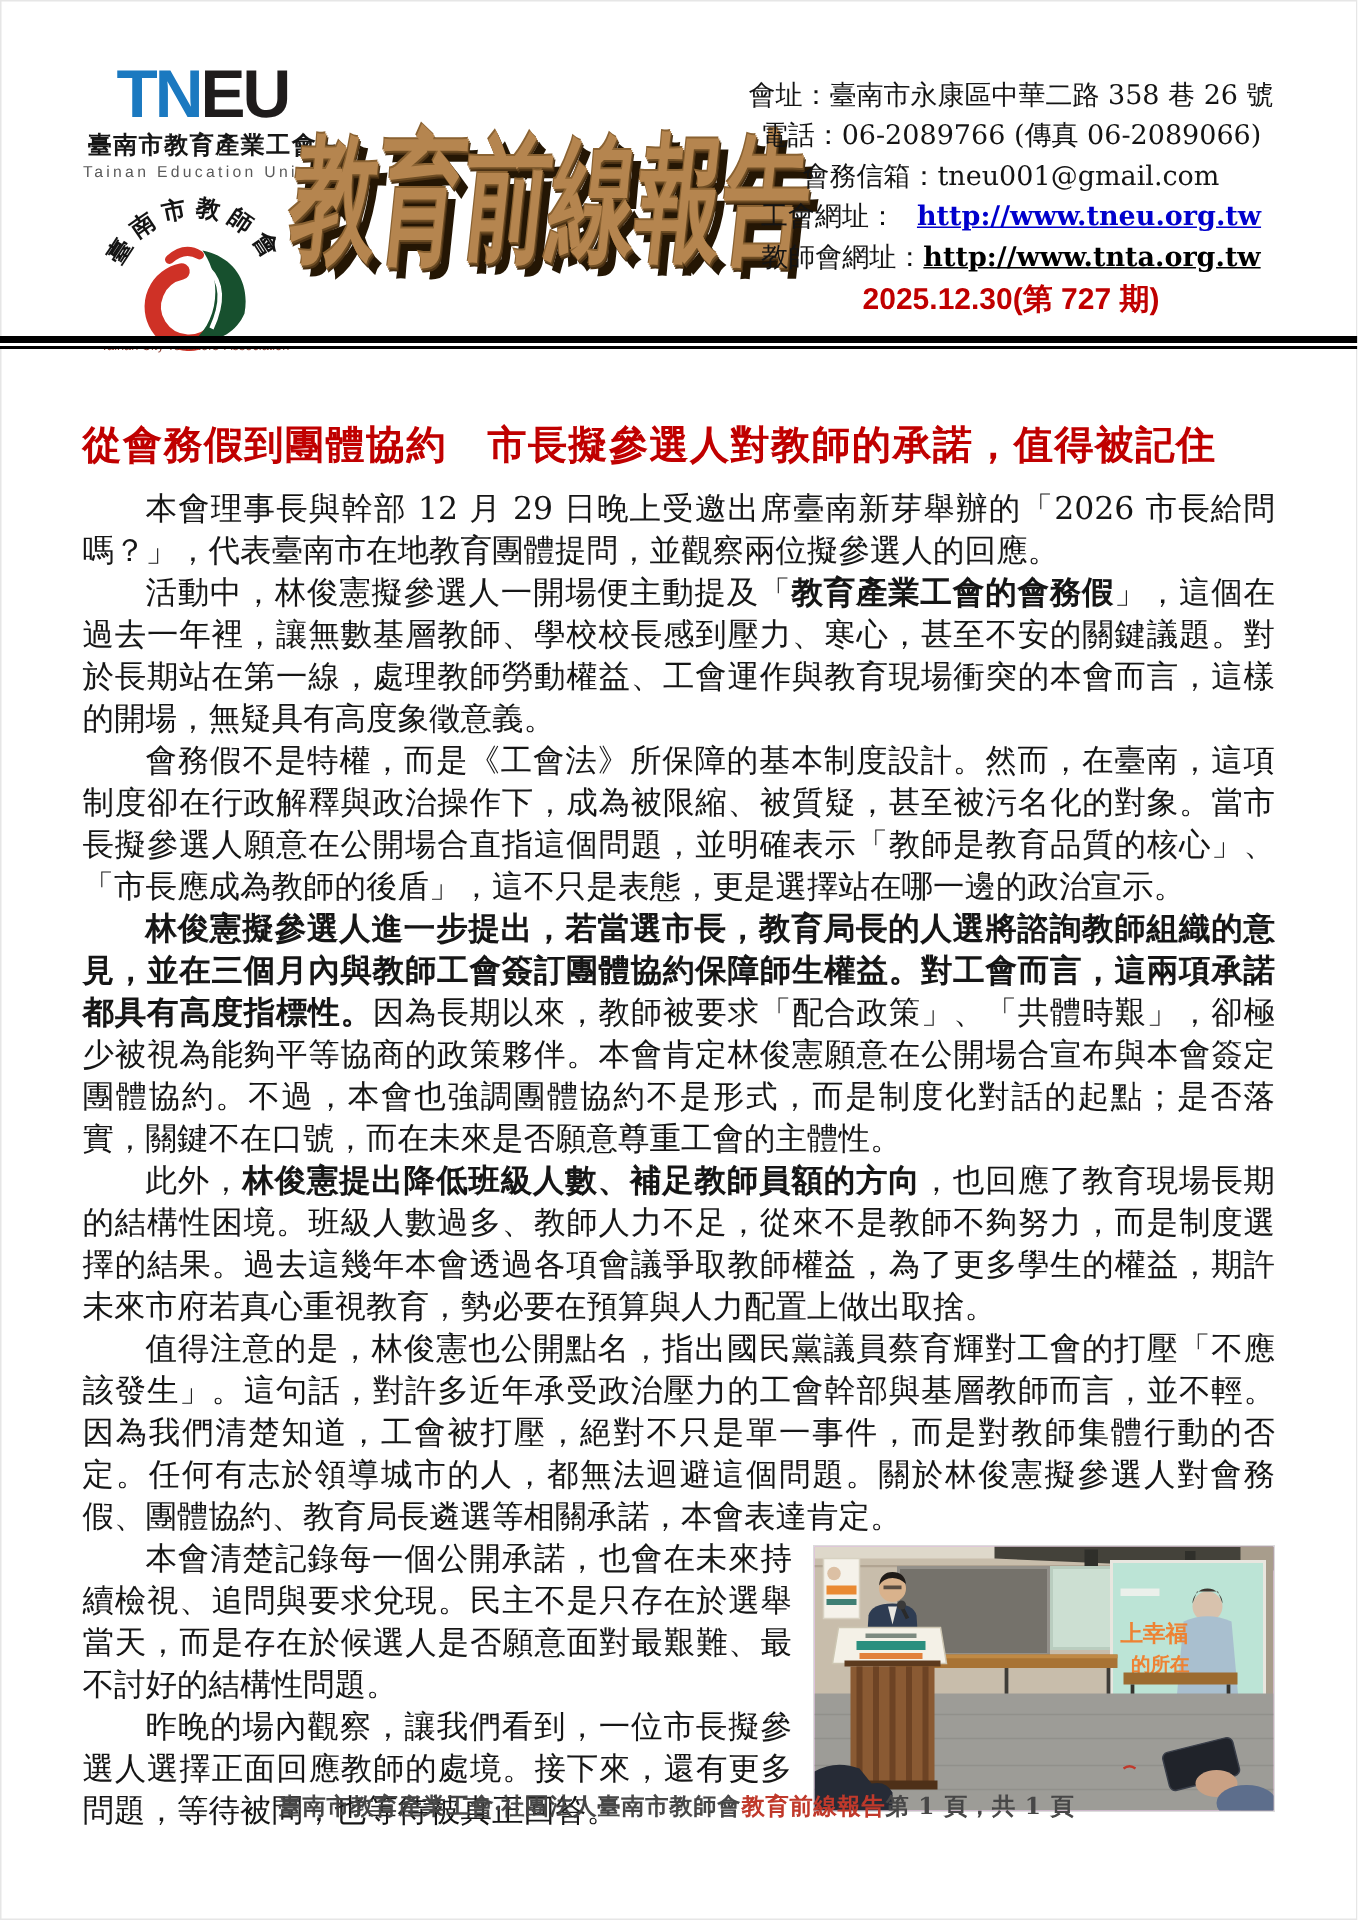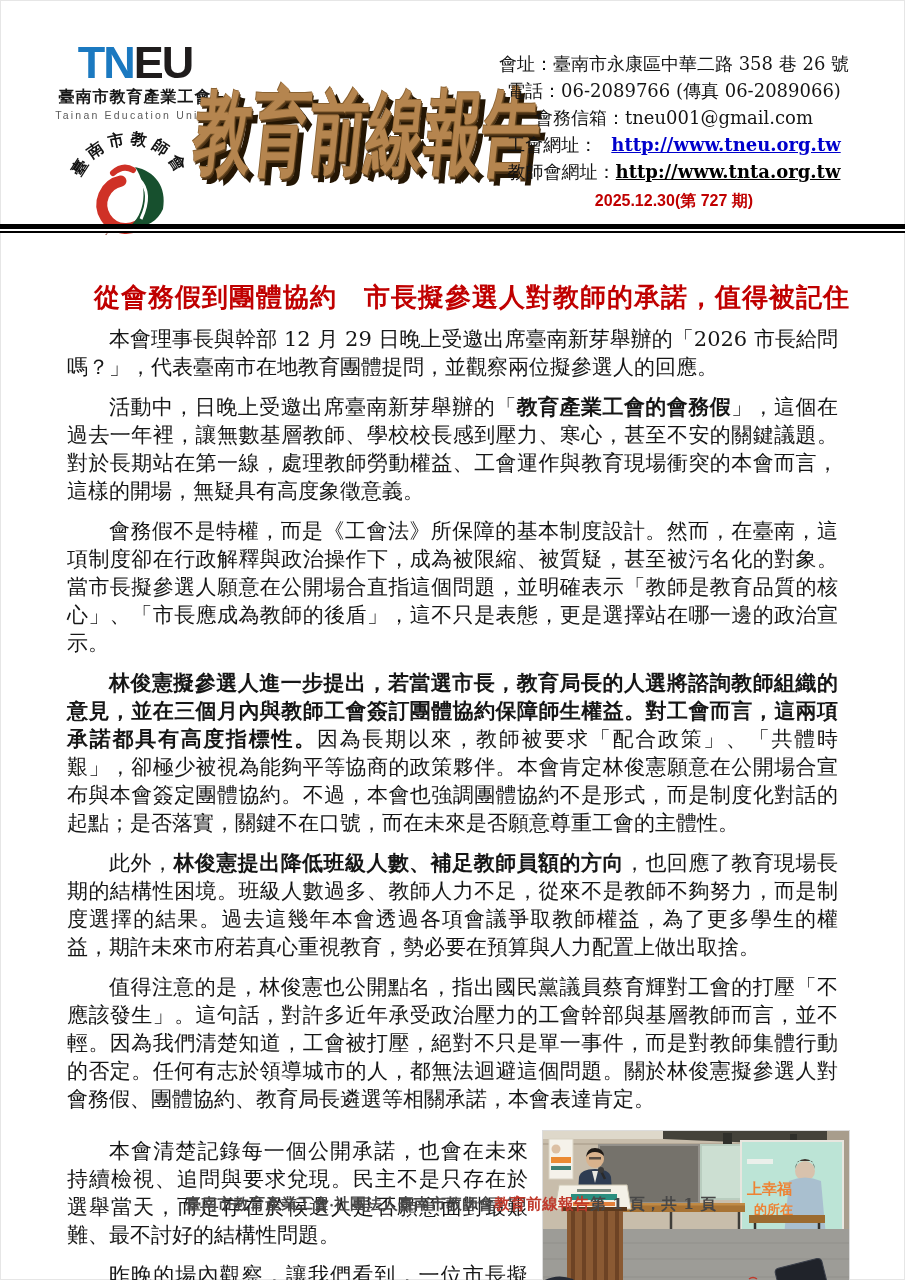--- a/index.html
+++ b/index.html
@@ -31,34 +31,34 @@
   .mt-front { color:#b5854f;
               text-shadow:-1px -1px 0 #8a6232, 1px 1px 0 #6e4d24, 2px 2px 0 #4a3114; }
 
   .contact { position:absolute; right:0; top:8px; width:372px; font-size:18px;
              line-height:27px; color:#141414; }
   .contact-line { white-space:nowrap; }
   .contact a { text-decoration:underline; font-weight:bold; }
   .link-blue { color:#0000cc; margin-left:14px; }
   .link-black { color:#000000; }
   .issue-date { font-family:"Liberation Sans",sans-serif; font-weight:bold;
-                font-size:16px; color:#c00000; margin-top:2px; }
+                font-size:20px; color:#c00000; margin-top:2px; }
 
   
   .rule { position:absolute; top:224px; left:0; width:905px; height:10px;
           background:linear-gradient(#000 0 5px, #fff 5px 7px, #000 7px 9px, transparent 9px); }
 
   
-  .headline { position:absolute; top:240px; left:40px; right:40px; text-align:right;
+  .headline { position:absolute; top:240px; left:40px; right:40px; text-align:left;
               color:#c00000; font-size:26px; font-weight:bold; letter-spacing:1px;
               white-space:nowrap; }
 
   .article { position:absolute; top:283px; left:55px; width:795px;
              font-size:21px; line-height:28px; text-align:justify; color:#161616; }
-  .article p { margin:12px; text-indent:2em; }
+  .article p { margin:0; text-indent:2em; }
   .article .b { font-weight:bold; }
 
   .wrap-section { overflow:hidden; }
   .wrap-section::after { content:""; display:block; clear:both; }
   .event-photo { float:right; width:306px; height:176px; margin:5px 0 4px 14px;
                  border:1px solid #dcdcdc; background:#f0abfc; }
   .event-photo svg { display:block; }
 
   
   .page-footer { position:absolute; top:1192px; left:0; width:902px; text-align:center;
@@ -105,21 +105,21 @@
     </div>
   </header>
 
   <div class="rule"></div>
 
   <main class="article">
     <h1 class="headline" style="position:static;margin:0 0 14px 0;">從會務假到團體協約　市長擬參選人對教師的承諾，值得被記住</h1>
 
     <div>
         <p><span>本會理事長與幹部 12 月 29 日晚上受邀出席臺南新芽舉辦的「2026 市長給問嗎？」，代表臺南市在地教育團體提問，並觀察兩位擬參選人的回應。</span></p>
-        <p><span>活動中，日晚上受邀出席臺南新芽舉辦的「</span><span class="b">教育產業工會的會務假</span><span>」，這個在過去一年裡，讓無數基層教師、學校校長感到壓力、寒心，甚至不安的關鍵議題。對於長期站在第一線，處理教師勞動權益、工會運作與教育現場衝突的本會而言，這樣的開場，無疑具有高度象徵意義。</span></p>
+        <p><span>活動中，林俊憲擬參選人一開場便主動提及「</span><span class="b">教育產業工會的會務假</span><span>」，這個在過去一年裡，讓無數基層教師、學校校長感到壓力、寒心，甚至不安的關鍵議題。對於長期站在第一線，處理教師勞動權益、工會運作與教育現場衝突的本會而言，這樣的開場，無疑具有高度象徵意義。</span></p>
         <p><span>會務假不是特權，而是《工會法》所保障的基本制度設計。然而，在臺南，這項制度卻在行政解釋與政治操作下，成為被限縮、被質疑，甚至被污名化的對象。當市長擬參選人願意在公開場合直指這個問題，並明確表示「教師是教育品質的核心」、「市長應成為教師的後盾」，這不只是表態，更是選擇站在哪一邊的政治宣示。</span></p>
         <p><span class="b">林俊憲擬參選人進一步提出，若當選市長，教育局長的人選將諮詢教師組織的意見，並在三個月內與教師工會簽訂團體協約保障師生權益。對工會而言，這兩項承諾都具有高度指標性。</span><span>因為長期以來，教師被要求「配合政策」、「共體時艱」，卻極少被視為能夠平等協商的政策夥伴。本會肯定林俊憲願意在公開場合宣布與本會簽定團體協約。不過，本會也強調團體協約不是形式，而是制度化對話的起點；是否落實，關鍵不在口號，而在未來是否願意尊重工會的主體性。</span></p>
         <p><span>此外，</span><span class="b">林俊憲提出降低班級人數、補足教師員額的方向</span><span>，也回應了教育現場長期的結構性困境。班級人數過多、教師人力不足，從來不是教師不夠努力，而是制度選擇的結果。過去這幾年本會透過各項會議爭取教師權益，為了更多學生的權益，期許未來市府若真心重視教育，勢必要在預算與人力配置上做出取捨。</span></p>
         <p><span>值得注意的是，林俊憲也公開點名，指出國民黨議員蔡育輝對工會的打壓「不應該發生」。這句話，對許多近年承受政治壓力的工會幹部與基層教師而言，並不輕。因為我們清楚知道，工會被打壓，絕對不只是單一事件，而是對教師集體行動的否定。任何有志於領導城市的人，都無法迴避這個問題。關於林俊憲擬參選人對會務假、團體協約、教育局長遴選等相關承諾，本會表達肯定。</span></p>
       </div>
 
     <div class="wrap-section">
       <div class="event-photo">
         <svg width="306" height="176" viewBox="0 0 306 176">
 

